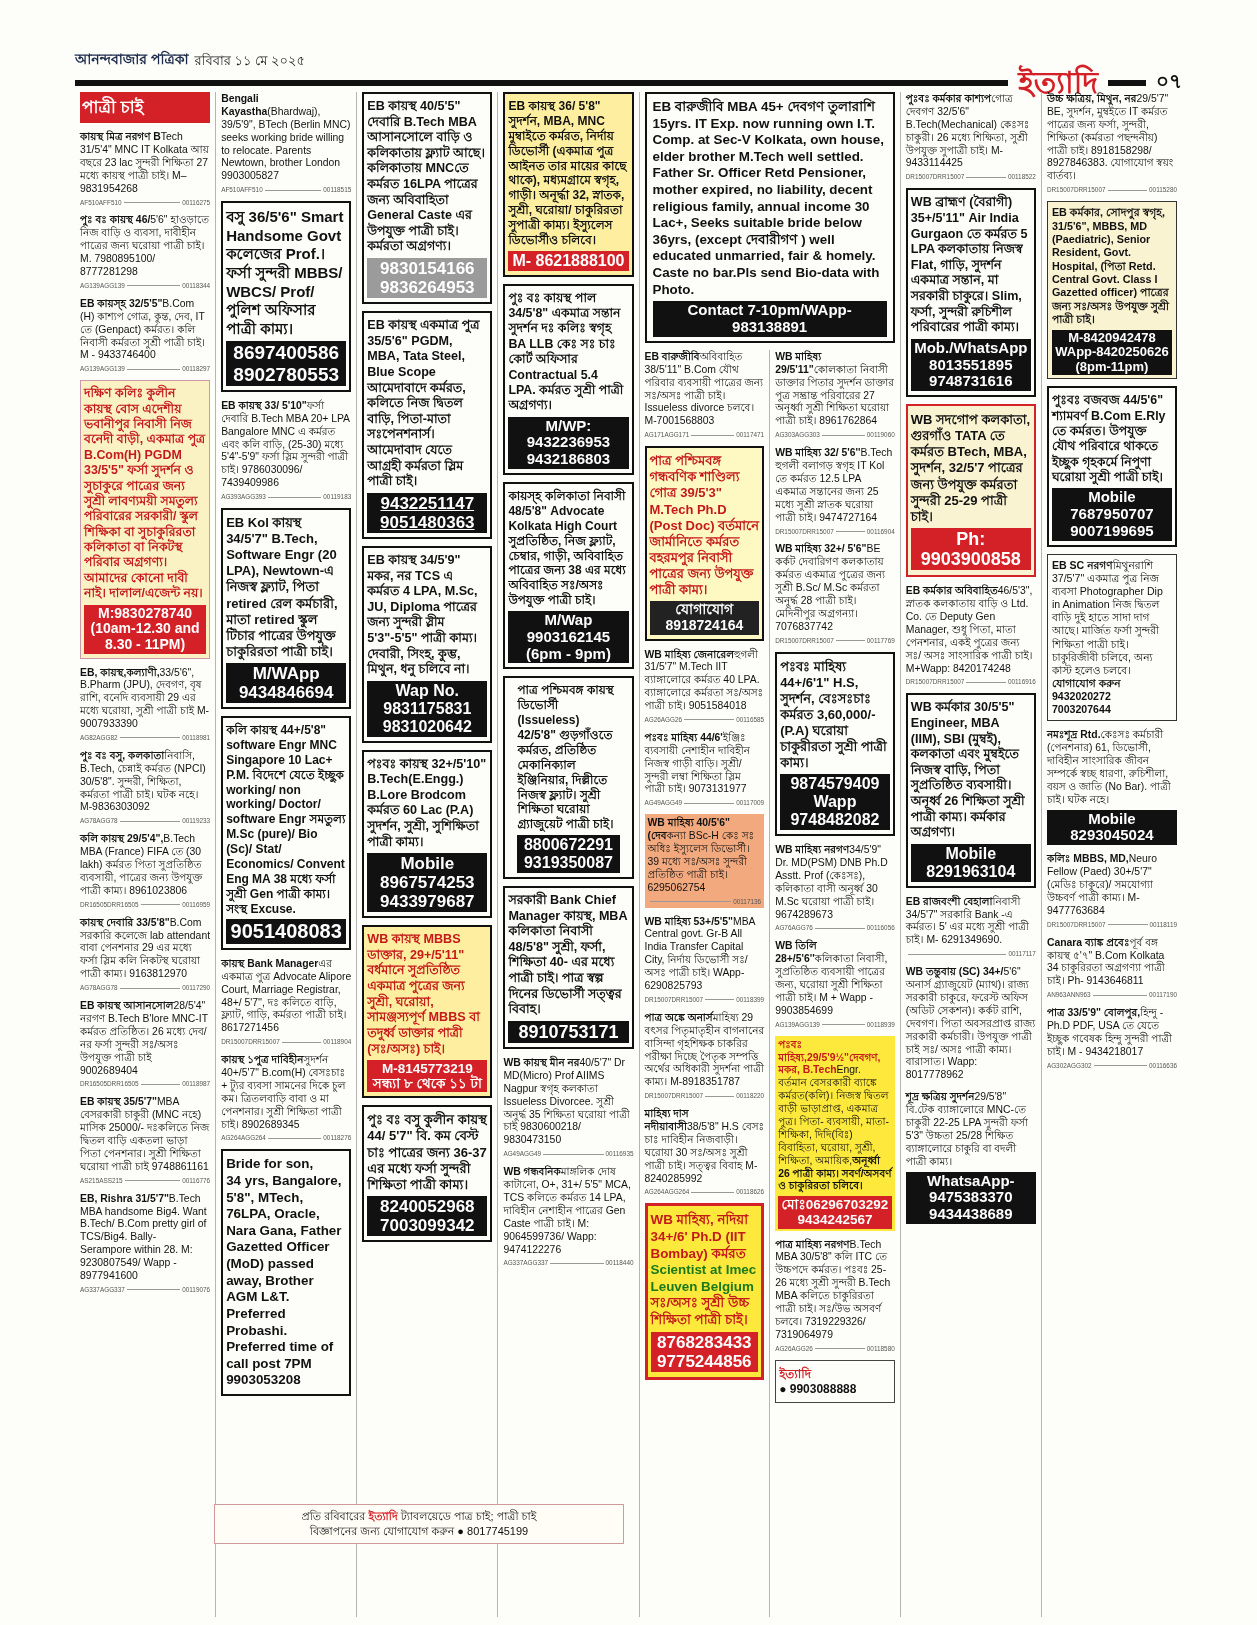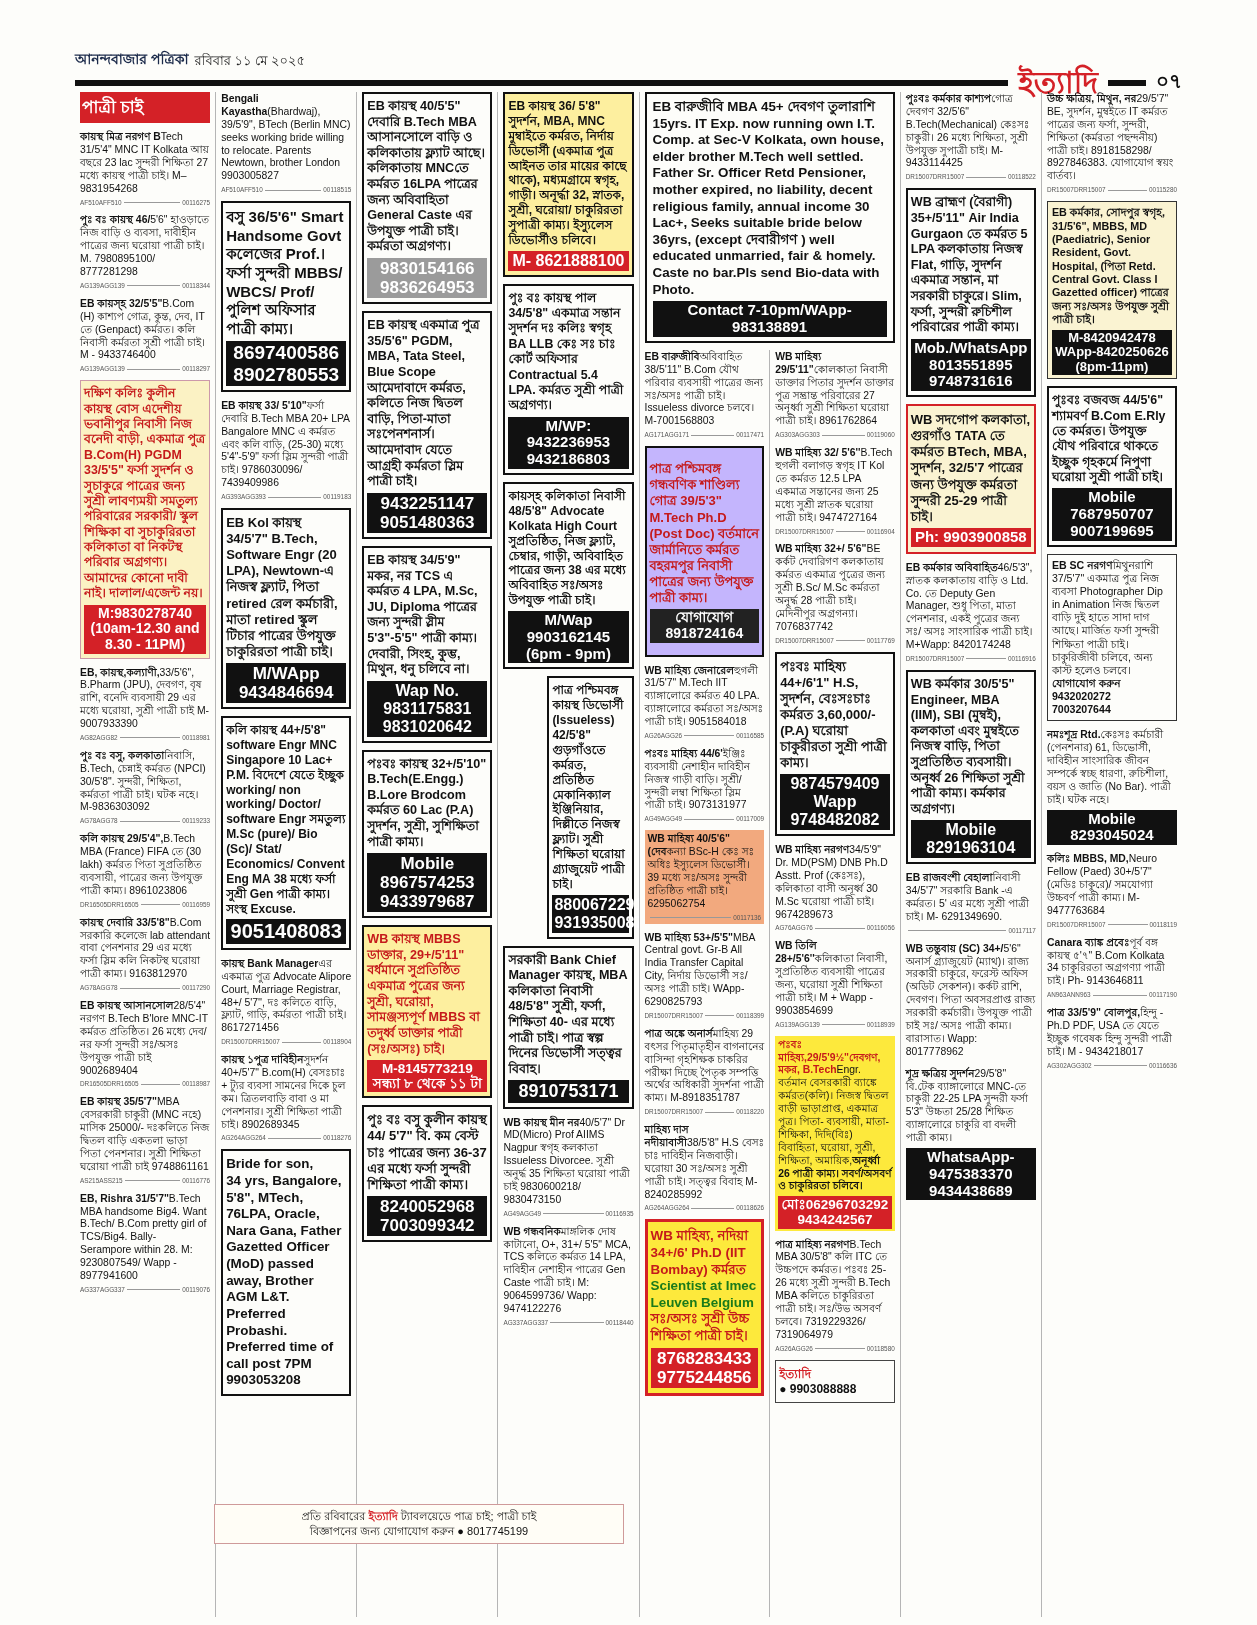--- a/index.html
+++ b/index.html
@@ -200,21 +200,21 @@
     <div class="col" id="col3">
         <div class="ad justify" style="border: 2px solid rgb(17, 17, 17); text-align: center; font-size: 12.6px; font-weight: bold; padding: 4px 3px;">
           <div class="ad-body"><span>EB কায়স্থ 40/5'5" দেবারি B.Tech MBA আসানসোলে বাড়ি ও কলিকাতায় ফ্ল্যাট আছে। কলিকাতায় MNCতে কর্মরত 16LPA পাত্রের জন্য অবিবাহিতা General Caste এর উপযুক্ত পাত্রী চাই। কর্মরতা অগ্রগণ্য।</span></div>
           <div class="band" style="background: rgb(155, 155, 155); color: rgb(255, 255, 255); font-size: 17px;">
             <div>9830154166</div>
             <div>9836264953</div>
           </div>
         </div>
         <div class="ad justify" style="border: 2px solid rgb(17, 17, 17); text-align: center; font-size: 12.6px; font-weight: bold; padding: 4px 3px;">
           <div class="ad-body"><span>EB কায়স্থ একমাত্র পুত্র 35/5'6" PGDM, MBA, Tata Steel, Blue Scope আমেদাবাদে কর্মরত, কলিতে নিজ দ্বিতল বাড়ি, পিতা-মাতা সঃপেনশনার্স। আমেদাবাদ যেতে আগ্রহী কর্মরতা স্লিম পাত্রী চাই।</span></div>
-          <div class="band" style="background: rgb(17, 17, 17); color: rgb(255, 255, 255); font-size: 17px;">
+          <div class="band" style="background: rgb(17, 17, 17); color: rgb(255, 255, 255); font-size: 17px; text-decoration: underline;">
             <div>9432251147</div>
             <div>9051480363</div>
           </div>
         </div>
         <div class="ad justify" style="border: 2px solid rgb(17, 17, 17); text-align: center; font-size: 12.6px; font-weight: bold; padding: 4px 3px;">
           <div class="ad-body"><span>EB কায়স্থ 34/5'9" মকর, নর TCS এ কর্মরত 4 LPA, M.Sc, JU, Diploma পাত্রের জন্য সুন্দরী স্লীম 5'3"-5'5" পাত্রী কাম্য। দেবারী, সিংহ, কুম্ভ, মিথুন, ধনু চলিবে না।</span></div>
           <div class="band" style="background: rgb(17, 17, 17); color: rgb(255, 255, 255); font-size: 16px;">
             <div>Wap No.</div>
             <div>9831175831</div>
             <div>9831020642</div>
@@ -259,21 +259,21 @@
           </div>
         </div>
         <div class="ad justify" style="border: 2px solid rgb(17, 17, 17); text-align: center; font-size: 12px; font-weight: bold; padding: 4px 3px;">
           <div class="ad-body"><span>কায়স্হ কলিকাতা নিবাসী 48/5'8" Advocate Kolkata High Court সুপ্রতিষ্ঠিত, নিজ ফ্ল্যাট, চেম্বার, গাড়ী, অবিবাহিত পাত্রের জন্য 38 এর মধ্যে অবিবাহিত সঃ/অসঃ উপযুক্ত পাত্রী চাই।</span></div>
           <div class="band" style="background: rgb(17, 17, 17); color: rgb(255, 255, 255); font-size: 15px;">
             <div>M/Wap</div>
             <div>9903162145</div>
             <div>(6pm - 9pm)</div>
           </div>
         </div>
-        <div class="ad justify" style="border: 2px solid rgb(17, 17, 17); text-align: center; font-size: 12px; font-weight: bold; padding: 4px 3px; margin-left: 44px;">
+        <div class="ad justify" style="border: 2px solid rgb(17, 17, 17); text-align: center; font-size: 12px; font-weight: bold; padding: 4px 12px;">
           <div class="ad-body"><span>পাত্র পশ্চিমবঙ্গ কায়স্থ ডিভোর্সী (Issueless) 42/5'8" গুড়গাঁওতে কর্মরত, প্রতিষ্ঠিত মেকানিক্যাল ইঞ্জিনিয়ার, দিল্লীতে নিজস্ব ফ্ল্যাট। সুশ্রী শিক্ষিতা ঘরোয়া গ্র্যাজুয়েট পাত্রী চাই।</span></div>
           <div class="band" style="background: rgb(17, 17, 17); color: rgb(255, 255, 255); font-size: 16px;">
             <div>8800672291</div>
             <div>9319350087</div>
           </div>
         </div>
         <div class="ad justify" style="border: 2px solid rgb(17, 17, 17); text-align: center; font-size: 12.6px; font-weight: bold; padding: 4px 3px;">
           <div class="ad-body"><span>সরকারী Bank Chief Manager কায়স্থ, MBA কলিকাতা নিবাসী 48/5'8" সুশ্রী, ফর্সা, শিক্ষিতা 40- এর মধ্যে পাত্রী চাই। পাত্র স্বল্প দিনের ডিভোর্সী সত্ত্বর বিবাহ।</span></div>
           <div class="band" style="background: rgb(17, 17, 17); color: rgb(255, 255, 255); font-size: 18px;">
             <div>8910753171</div>
@@ -308,21 +308,21 @@
       <div class="cols2">
         <div class="col" id="col5">
             <div class="ad justify">
               <div class="ad-body"><span style="font-weight: bold;">EB বারুজীবি</span><span>অবিবাহিত 38/5'11" B.Com যৌথ পরিবার ব্যবসায়ী পাত্রের জন্য সঃ/অসঃ পাত্রী চাই। Issueless divorce চলবে। M-7001568803</span></div>
               <div class="adcode">
                 <span>AG171AGG171</span>
                 <span class="ln"></span>
                 <span>00117471</span>
               </div>
             </div>
-            <div class="ad justify" style="background: #c4b5fd; border: 2px solid rgb(17, 17, 17); text-align: center; font-size: 13px; font-weight: bold; color: rgb(197, 26, 27); padding: 12px 3px;">
+            <div class="ad justify" style="background: #fef9c3; border: 2px solid rgb(17, 17, 17); text-align: center; font-size: 13px; font-weight: bold; color: rgb(197, 26, 27); padding: 4px 3px;">
               <div class="ad-body"><span>পাত্র পশ্চিমবঙ্গ গন্ধবণিক শাণ্ডিল্য গোত্র 39/5'3" M.Tech Ph.D (Post Doc) বর্তমানে জার্মানিতে কর্মরত বহরমপুর নিবাসী পাত্রের জন্য উপযুক্ত পাত্রী কাম্য।</span></div>
               <div class="band" style="background: rgb(34, 34, 34); color: rgb(255, 255, 255); font-size: 14px;">
                 <div>যোগাযোগ</div>
                 <div>8918724164</div>
               </div>
             </div>
             <div class="ad justify">
               <div class="ad-body"><span style="font-weight: bold;">WB মাহিষ্য জেনারেল</span><span>হুগলী 31/5'7" M.Tech IIT ব্যাঙ্গালোরে কর্মরত 40 LPA. ব্যাঙ্গালোরে কর্মরতা সঃ/অসঃ পাত্রী চাই। 9051584018</span></div>
               <div class="adcode">
                 <span>AG26AGG26</span>
@@ -460,21 +460,21 @@
         <div class="ad justify" style="border: 2px solid rgb(17, 17, 17); text-align: center; font-size: 12.6px; font-weight: bold; padding: 4px 3px;">
           <div class="ad-body"><span>WB ব্রাহ্মণ (বৈরাগী) 35+/5'11" Air India Gurgaon তে কর্মরত 5 LPA কলকাতায় নিজস্ব Flat, গাড়ি, সুদর্শন একমাত্র সন্তান, মা সরকারী চাকুরে। Slim, ফর্সা, সুন্দরী রুচিশীল পরিবারের পাত্রী কাম্য।</span></div>
           <div class="band" style="background: rgb(17, 17, 17); color: rgb(255, 255, 255); font-size: 15px;">
             <div>Mob./WhatsApp</div>
             <div>8013551895</div>
             <div>9748731616</div>
           </div>
         </div>
         <div class="ad justify" style="background: rgb(250, 243, 210); border: 2px solid rgb(212, 33, 39); text-align: center; font-size: 13px; font-weight: bold; padding: 5px 3px;">
           <div class="ad-body"><span>WB সদগোপ কলকাতা, গুরগাঁও TATA তে কর্মরত BTech, MBA, সুদর্শন, 32/5'7 পাত্রের জন্য উপযুক্ত কর্মরতা সুন্দরী 25-29 পাত্রী চাই।</span></div>
-          <div class="band" style="background: rgb(212, 33, 39); color: rgb(255, 255, 255); font-size: 15px;">
+          <div class="band" style="background: rgb(212, 33, 39); color: rgb(255, 255, 255); font-size: 18px;">
             <div>Ph: 9903900858</div>
           </div>
         </div>
         <div class="ad justify">
           <div class="ad-body"><span style="font-weight: bold;">EB কর্মকার অবিবাহিত</span><span>46/5'3", স্নাতক কলকাতায় বাড়ি ও Ltd. Co. তে Deputy Gen Manager, শুধু পিতা, মাতা পেনশনার, একই পুত্রের জন্য সঃ/ অসঃ সাংসারিক পাত্রী চাই। M+Wapp: 8420174248</span></div>
           <div class="adcode">
             <span>DR15007DRR15007</span>
             <span class="ln"></span>
             <span>00116916</span>
           </div>

